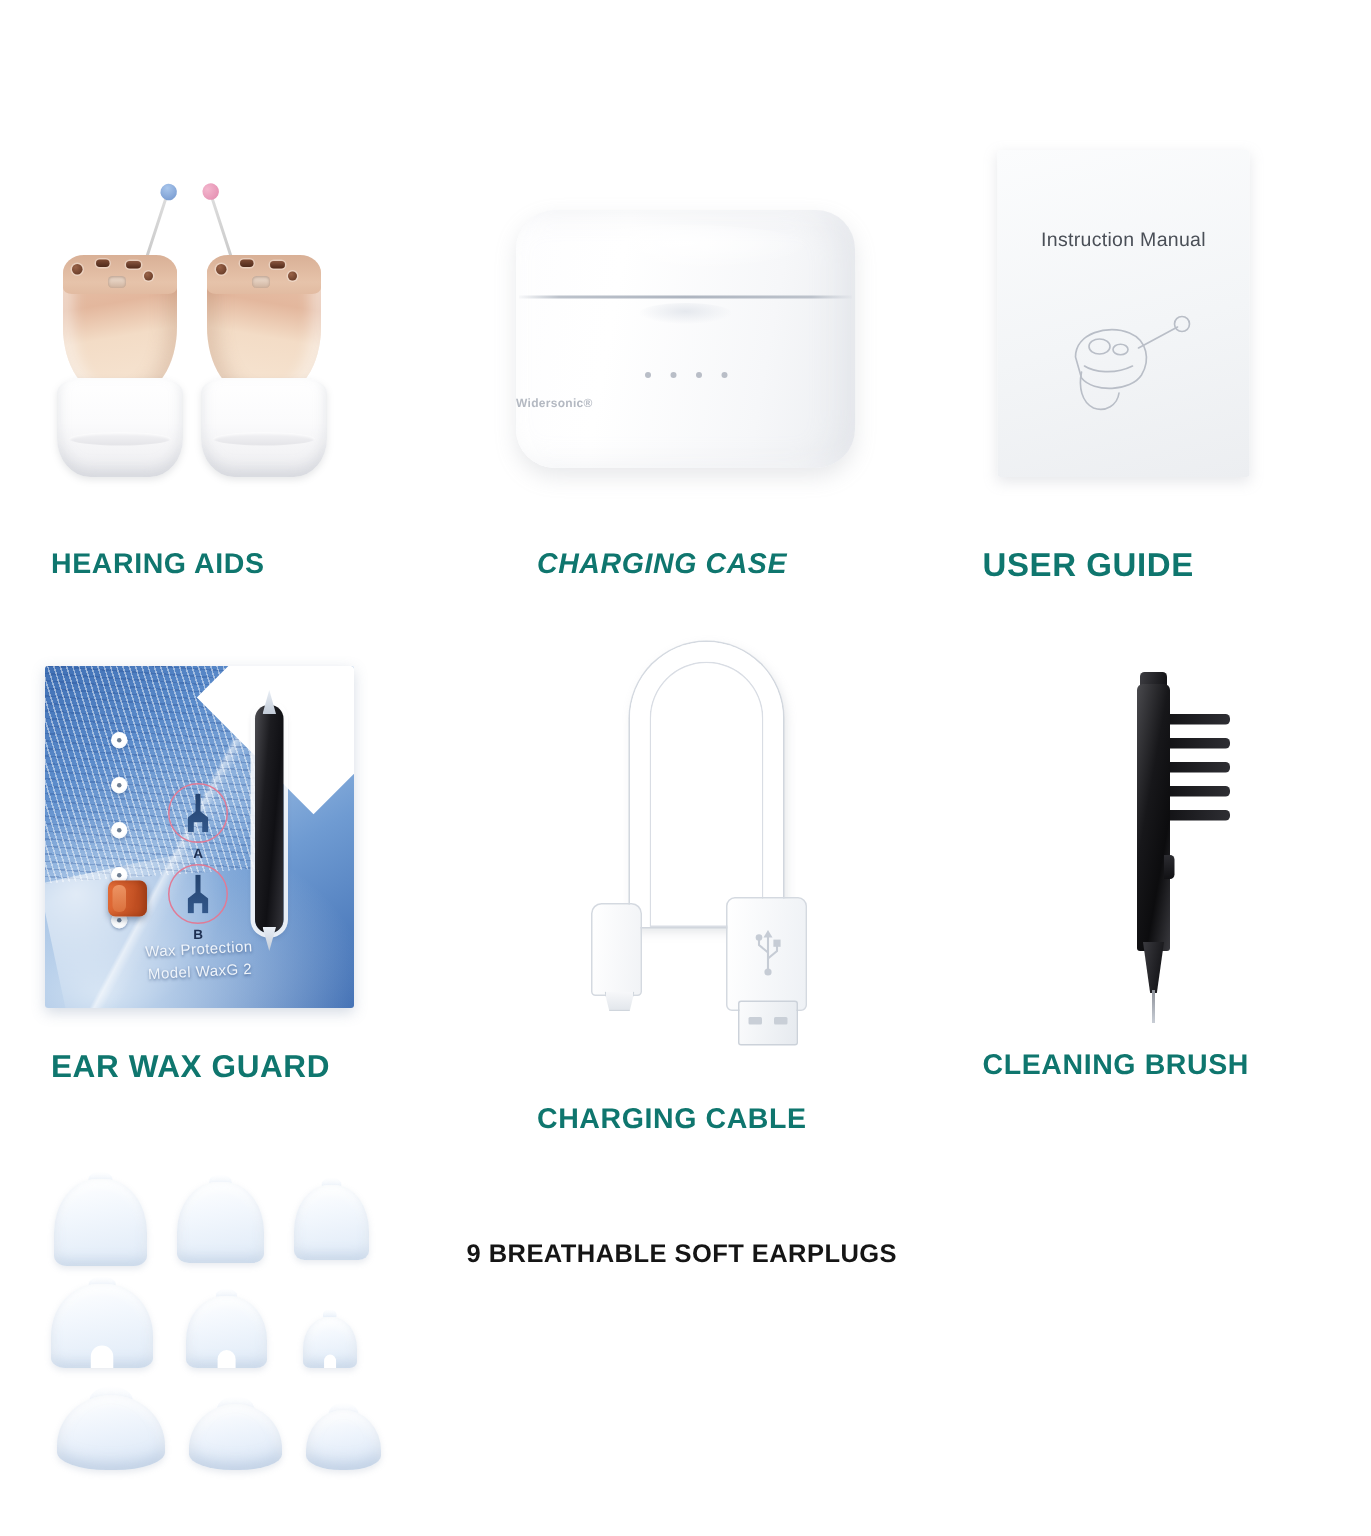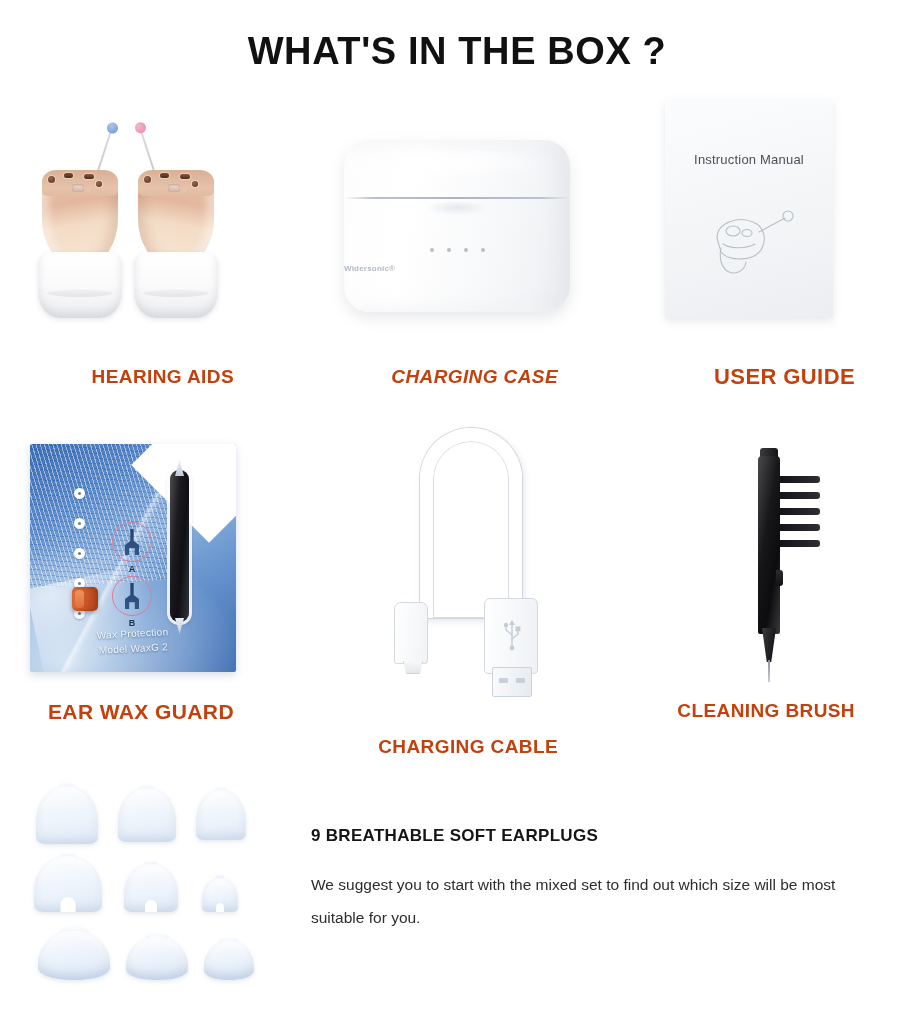--- a/index.html
+++ b/index.html
@@ -16,22 +16,22 @@
   .title {
     position: absolute; top: 30px; left: 0; width: 914px;
     text-align: center;
     font-size: 38px; font-weight: 700; letter-spacing: 0.6px;
     color: #111111;
   }
 
   
   .cell { position: absolute; }
   .caption {
-    position: absolute; text-align: right;
-    font-weight: 700; color: #c2410c;
+    position: absolute; text-align: left;
+    font-weight: 700; color: #0f766e;
     letter-spacing: 0.4px; white-space: nowrap;
   }
 
   
   .aids { left: 22px; top: 112px; width: 226px; height: 228px; }
   .aid { position: absolute; width: 92px; height: 190px; top: 22px; }
   .aid.left  { left: 12px; }
   .aid.right { left: 108px; }
   
   .aid-body {
@@ -354,21 +354,20 @@
   .plugs-body {
     margin-top: 22px; font-size: 15.5px; line-height: 33px;
     color: #2d2d2d; max-width: 534px;
   }
 </style>
 </head>
 <body>
 
 <div class="page">
 
-  <div class="title">WHAT'S IN THE BOX ?</div>
 
   <div class="cell aids">
     <div class="aid left">
       <div class="cord">
         <div class="cord-tip tip-blue"></div>
       </div>
       <div class="aid-body">
         <div class="aid-serial">SR01 0024D414</div>
       </div>
       <div class="aid-face"></div>
@@ -545,16 +544,15 @@
       <div class="plug-mush"></div>
     </div>
     <div class="plug-item" style="left:180px; top:158px; width:50px; height:40px;">
       <div class="plug-knob"></div>
       <div class="plug-mush"></div>
     </div>
   </div>
 
   <div class="plugs-text">
     <div class="plugs-heading">9 BREATHABLE SOFT EARPLUGS</div>
-    <div class="plugs-body">We suggest you to start with the mixed set to find out which size will be most suitable for you.</div>
   </div>
 
 </div>
 
 </body></html>

